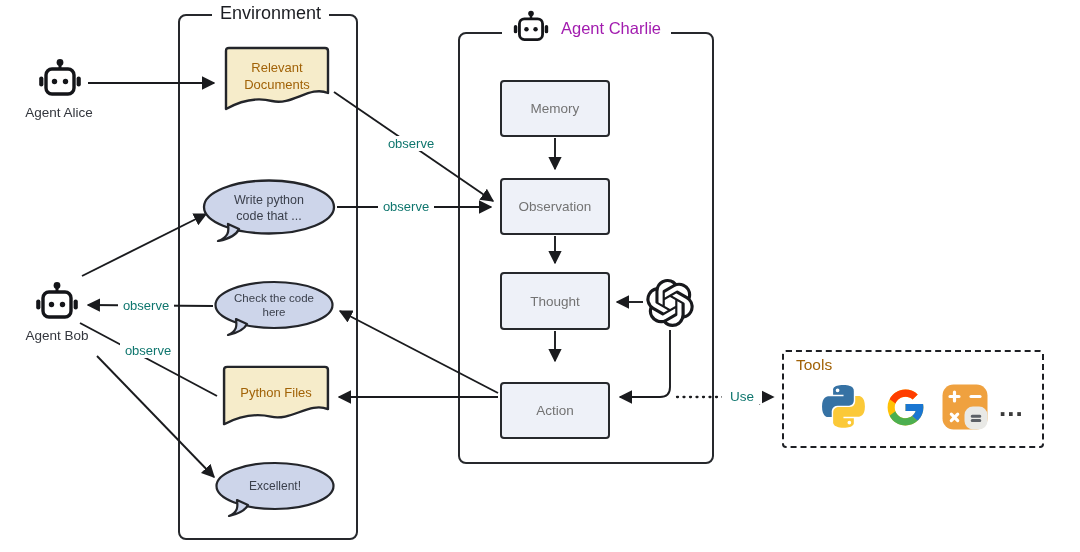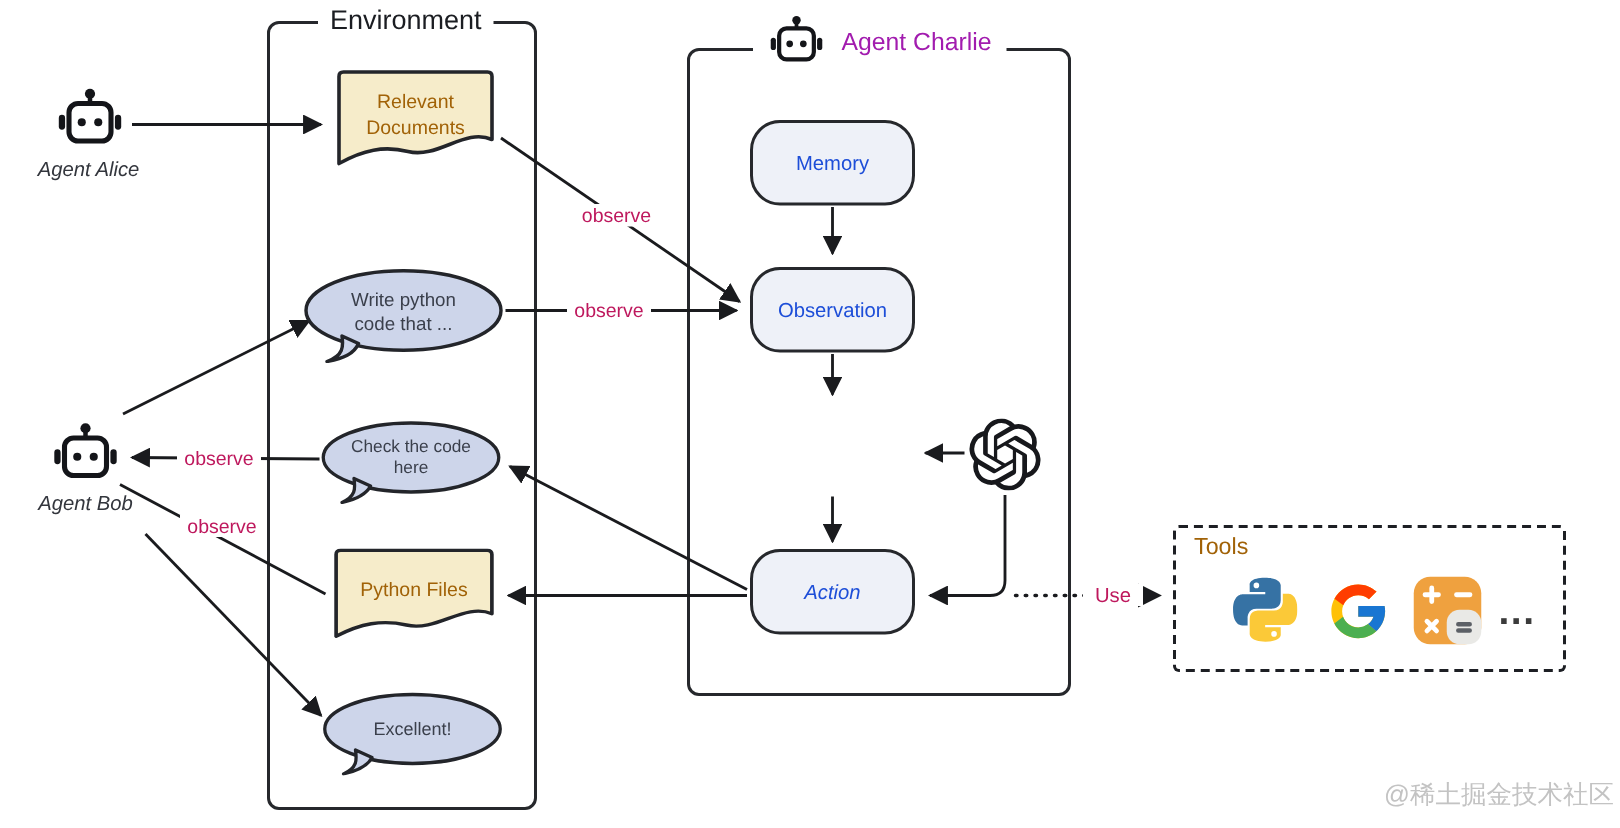--- a/index.html
+++ b/index.html
@@ -24,37 +24,37 @@
              height:48px; display:flex; align-items:center; gap:11px; }
   .charlie-title { font-size:16.5px; color:#a21caf; }
   .tools-title { left:796px; top:356px; z-index:5; font-size:15.5px; color:#a16207; }
 
   
   #arrows { left:0; top:0; z-index:2; pointer-events:none; }
 
   
   .node { z-index:3; }
   .step { left:500px; width:110px; height:57px; background:#eef1f8;
-          border:2px solid #26282c; border-radius:20px; display:flex;
+          border:2px solid #26282c; border-radius:4px; display:flex;
           align-items:center; justify-content:center;
-          font-size:13.5px; color:#1d4ed8; z-index:3; }
+          font-size:13.5px; color:#737373; z-index:3; }
   #step-memory { top:80px; }
   #step-observation { top:178px; }
   #step-thought { top:272px; height:58px; }
-  #step-action { top:366px;font-style:italic; }
+  #step-action { top:382px; }
 
   .doc-text { position:absolute; left:0; right:0; text-align:center;
           font-size:13px; color:#a16207; line-height:17px; }
   .bub-text { position:absolute; left:0; right:0; text-align:center;
           color:#3a3f4b; }
 
-  .agent-label { text-align:center; font-size:13.5px; color:#33363d; z-index:3;font-style:italic; }
+  .agent-label { text-align:center; font-size:13.5px; color:#33363d; z-index:3; }
 
   .edge-label { z-index:4; background:#fff; padding:0 3px; font-size:13px;
-          color:#be185d; text-align:center; }
+          color:#0f766e; text-align:center; }
 
   .tool-dots { left:999px; top:392px; z-index:3; font-size:26px; font-weight:bold;
           color:#3b3b3b; letter-spacing:1px; }
 
   .watermark { right:4px; top:518px; z-index:5; font-size:17px; color:#c3c3c3; }
 </style>
 </head>
 <body>
 
 <div id="canvas">
@@ -169,20 +169,21 @@
   <div class="abs node" style="left:214px;top:461px;width:122px;height:56px">
     <svg width="122" height="56" viewBox="0 0 122 56">
       <ellipse cx="61" cy="25" rx="58.5" ry="23" fill="#cdd5ea" stroke="#23252a" stroke-width="2.2"></ellipse>
       <path d="M34,44 C31,50 24,53 15,55 C24,51 24,46 23,39 Z" fill="#cdd5ea" stroke="#23252a" stroke-width="2.2" stroke-linejoin="round"></path>
     </svg>
     <div class="bub-text" style="top:18px;font-size:12px">Excellent!</div>
   </div>
 
   <div class="abs step" id="step-memory">Memory</div>
   <div class="abs step" id="step-observation">Observation</div>
+  <div class="abs step" id="step-thought">Thought</div>
   <div class="abs step" id="step-action">Action</div>
 
   <svg class="abs node" style="left:646px;top:279px" width="48" height="48" viewBox="0 0 24 24">
     <path fill="#17181c" d="M22.2819 9.8211a5.9847 5.9847 0 0 0-.5157-4.9108 6.0462 6.0462 0 0 0-6.5098-2.9A6.0651 6.0651 0 0 0 4.9807 4.1818a5.9847 5.9847 0 0 0-3.9977 2.9 6.0462 6.0462 0 0 0 .7427 7.0966 5.98 5.98 0 0 0 .511 4.9107 6.051 6.051 0 0 0 6.5146 2.9001A5.9847 5.9847 0 0 0 13.2599 24a6.0557 6.0557 0 0 0 5.7718-4.2058 5.9894 5.9894 0 0 0 3.9977-2.9001 6.0557 6.0557 0 0 0-.7475-7.0729zm-9.022 12.6081a4.4755 4.4755 0 0 1-2.8764-1.0408l.1419-.0804 4.7783-2.7582a.7948.7948 0 0 0 .3927-.6813v-6.7369l2.02 1.1686a.071.071 0 0 1 .038.052v5.5826a4.504 4.504 0 0 1-4.4945 4.4944zm-9.6607-4.1254a4.4708 4.4708 0 0 1-.5346-3.0137l.142.0852 4.783 2.7582a.7712.7712 0 0 0 .7806 0l5.8428-3.3685v2.3324a.0804.0804 0 0 1-.0332.0615L9.74 19.9502a4.4992 4.4992 0 0 1-6.1408-1.6464zM2.3408 7.8956a4.485 4.485 0 0 1 2.3655-1.9728V11.6a.7664.7664 0 0 0 .3879.6765l5.8144 3.3543-2.0201 1.1685a.0757.0757 0 0 1-.071 0l-4.8303-2.7865A4.504 4.504 0 0 1 2.3408 7.8956zm16.5963 3.8558L13.1038 8.364 15.1192 7.2a.0757.0757 0 0 1 .071 0l4.8303 2.7913a4.4944 4.4944 0 0 1-.6765 8.1042v-5.6772a.79.79 0 0 0-.407-.667zm2.0107-3.0231l-.142-.0852-4.7735-2.7818a.7759.7759 0 0 0-.7854 0L9.409 9.2297V6.8974a.0662.0662 0 0 1 .0284-.0615l4.8303-2.7866a4.4992 4.4992 0 0 1 6.6802 4.66zM8.3065 12.863l-2.02-1.1638a.0804.0804 0 0 1-.038-.0567V6.0742a4.4992 4.4992 0 0 1 7.3757-3.4537l-.142.0805L8.704 5.459a.7948.7948 0 0 0-.3927.6813zm1.0976-2.3654l2.602-1.4998 2.6069 1.4998v2.9994l-2.5974 1.4997-2.6067-1.4997Z"></path>
   </svg>
 
   <div class="abs edge-label" style="left:383px;top:136px;width:56px">observe</div>
   <div class="abs edge-label" style="left:378px;top:199px;width:56px">observe</div>
   <div class="abs edge-label" style="left:118px;top:298px;width:56px">observe</div>
   <div class="abs edge-label" style="left:120px;top:343px;width:56px">observe</div>
@@ -204,15 +205,14 @@
     <rect x="1.5" y="1.5" width="45" height="45" rx="11" fill="#efa13f"></rect>
     <rect x="23.5" y="23.5" width="23" height="23" rx="8.5" fill="#e9e9e6"></rect>
     <path d="M9,13.5 h9 M13.5,9 v9" stroke="#ffffff" stroke-width="3.2" stroke-linecap="round" fill="none"></path>
     <path d="M30,13.5 h9" stroke="#ffffff" stroke-width="3.2" stroke-linecap="round" fill="none"></path>
     <path d="M10.3,31.2 l6.4,6.4 M16.7,31.2 l-6.4,6.4" stroke="#ffffff" stroke-width="3.2" stroke-linecap="round" fill="none"></path>
     <path d="M31.2,33.2 h7.6 M31.2,37.4 h7.6" stroke="#5c6066" stroke-width="3" stroke-linecap="round" fill="none"></path>
   </svg>
 
   <div class="abs tool-dots">...</div>
 
-  <div class="abs watermark">@稀土掘金技术社区</div>
 
 </div>
 
 </body></html>

